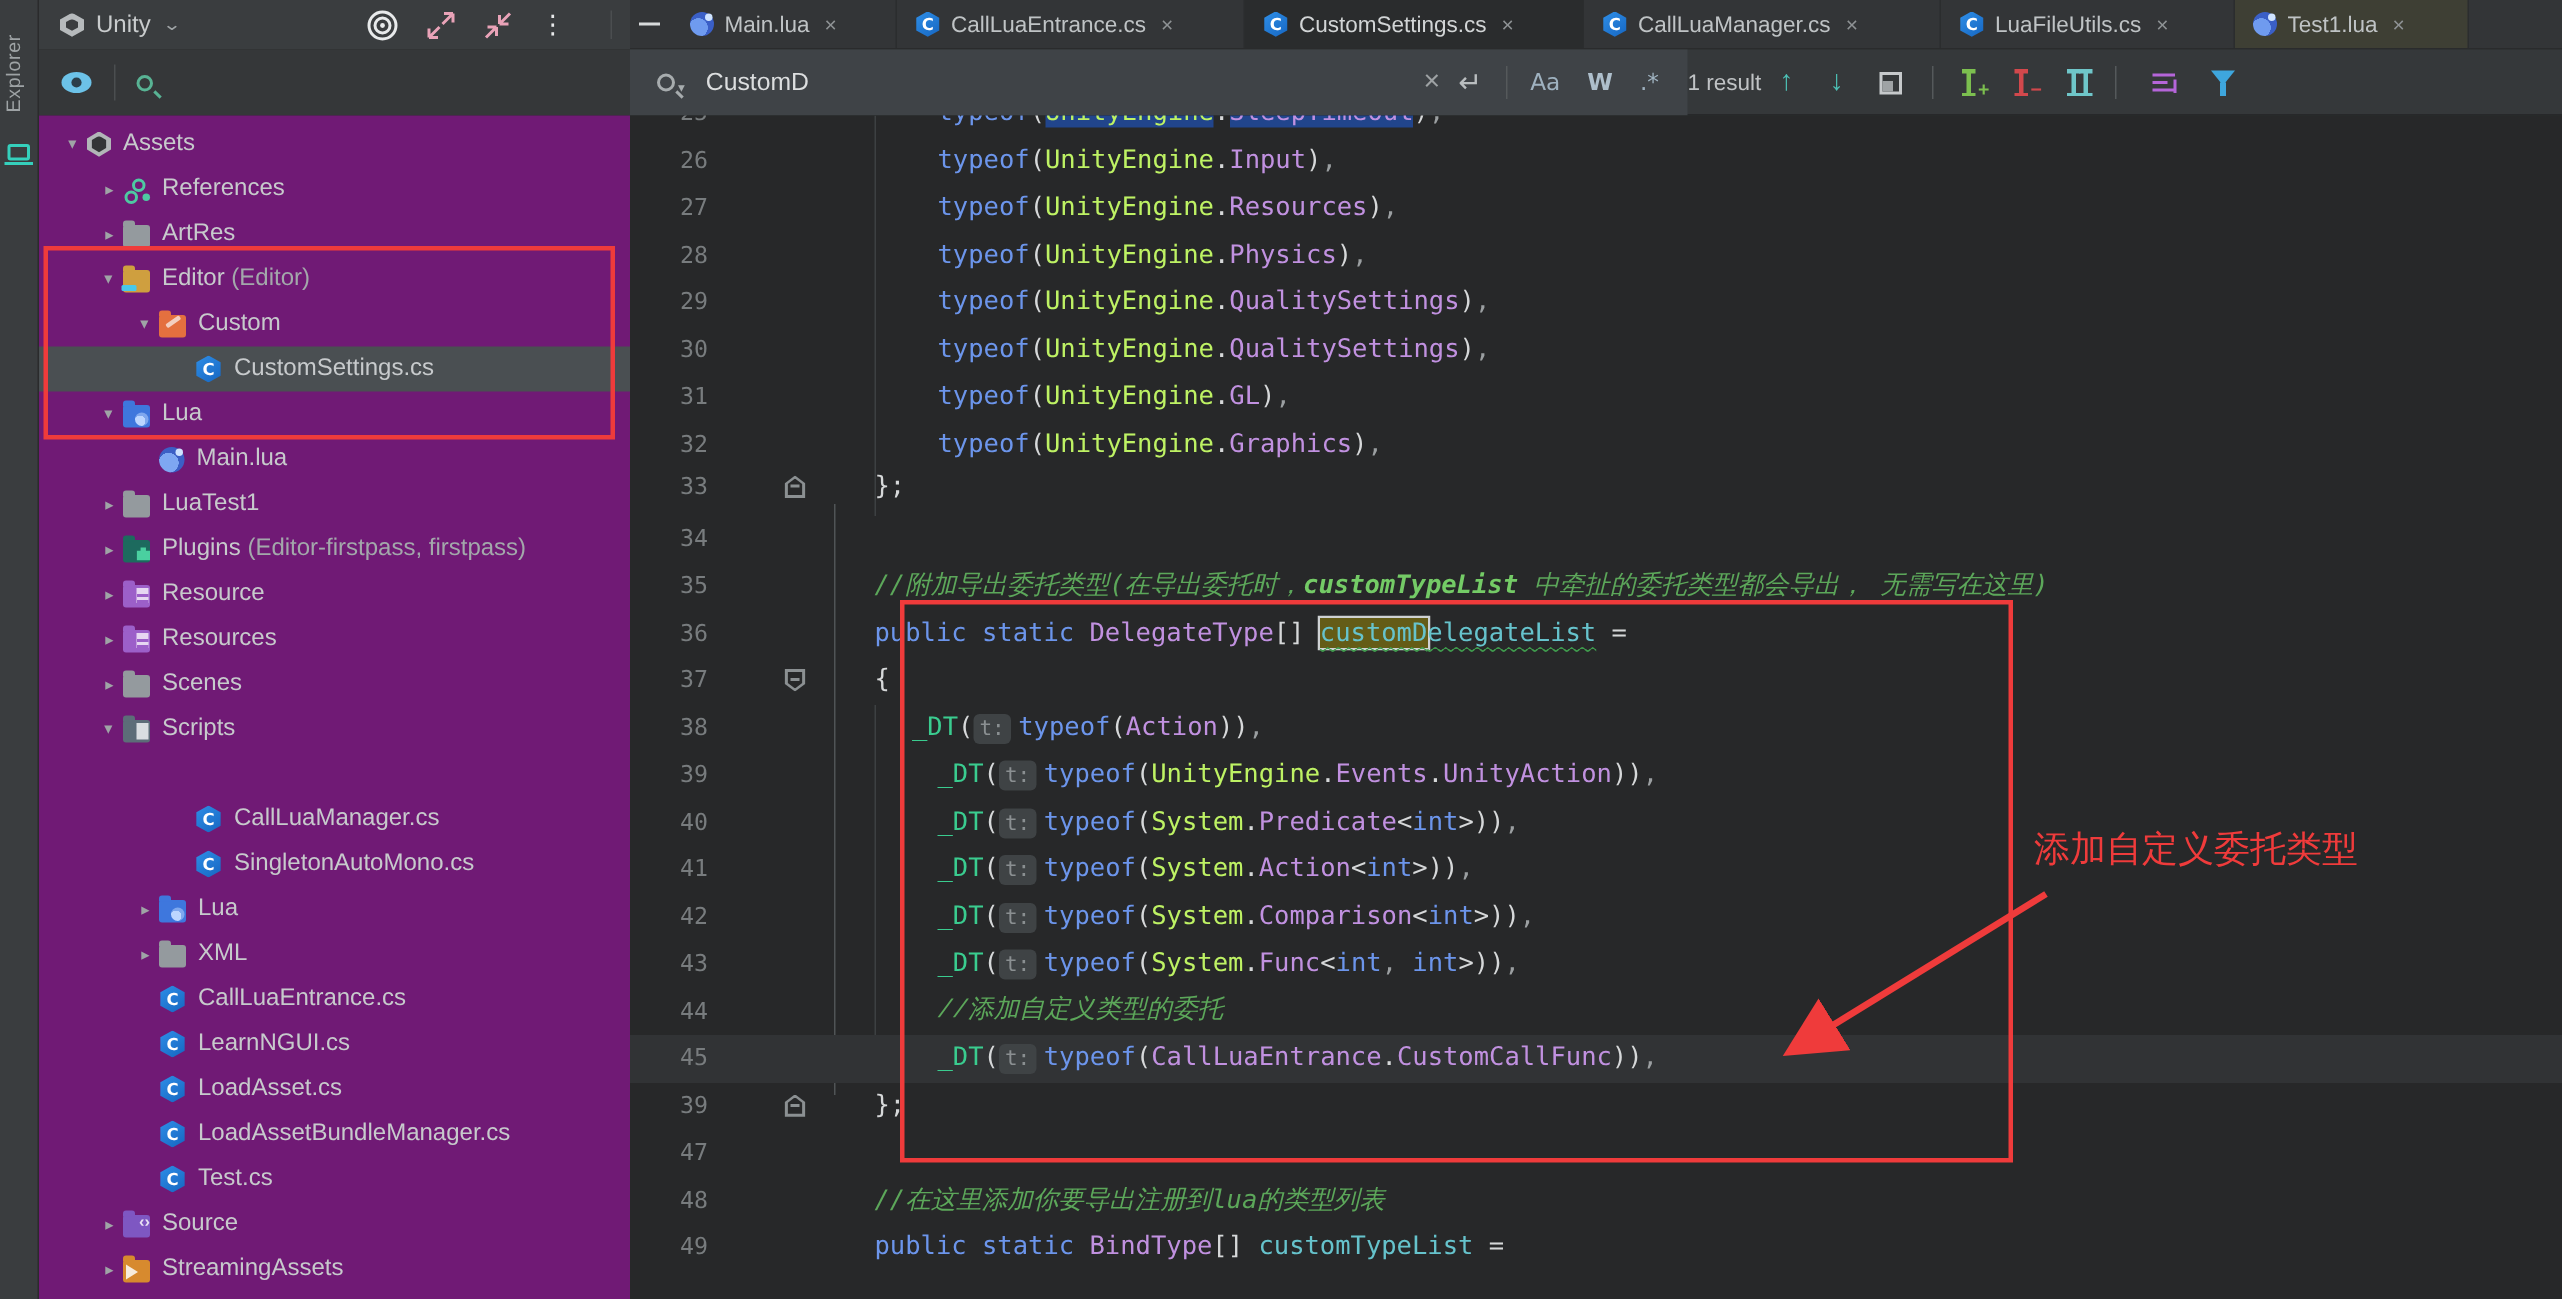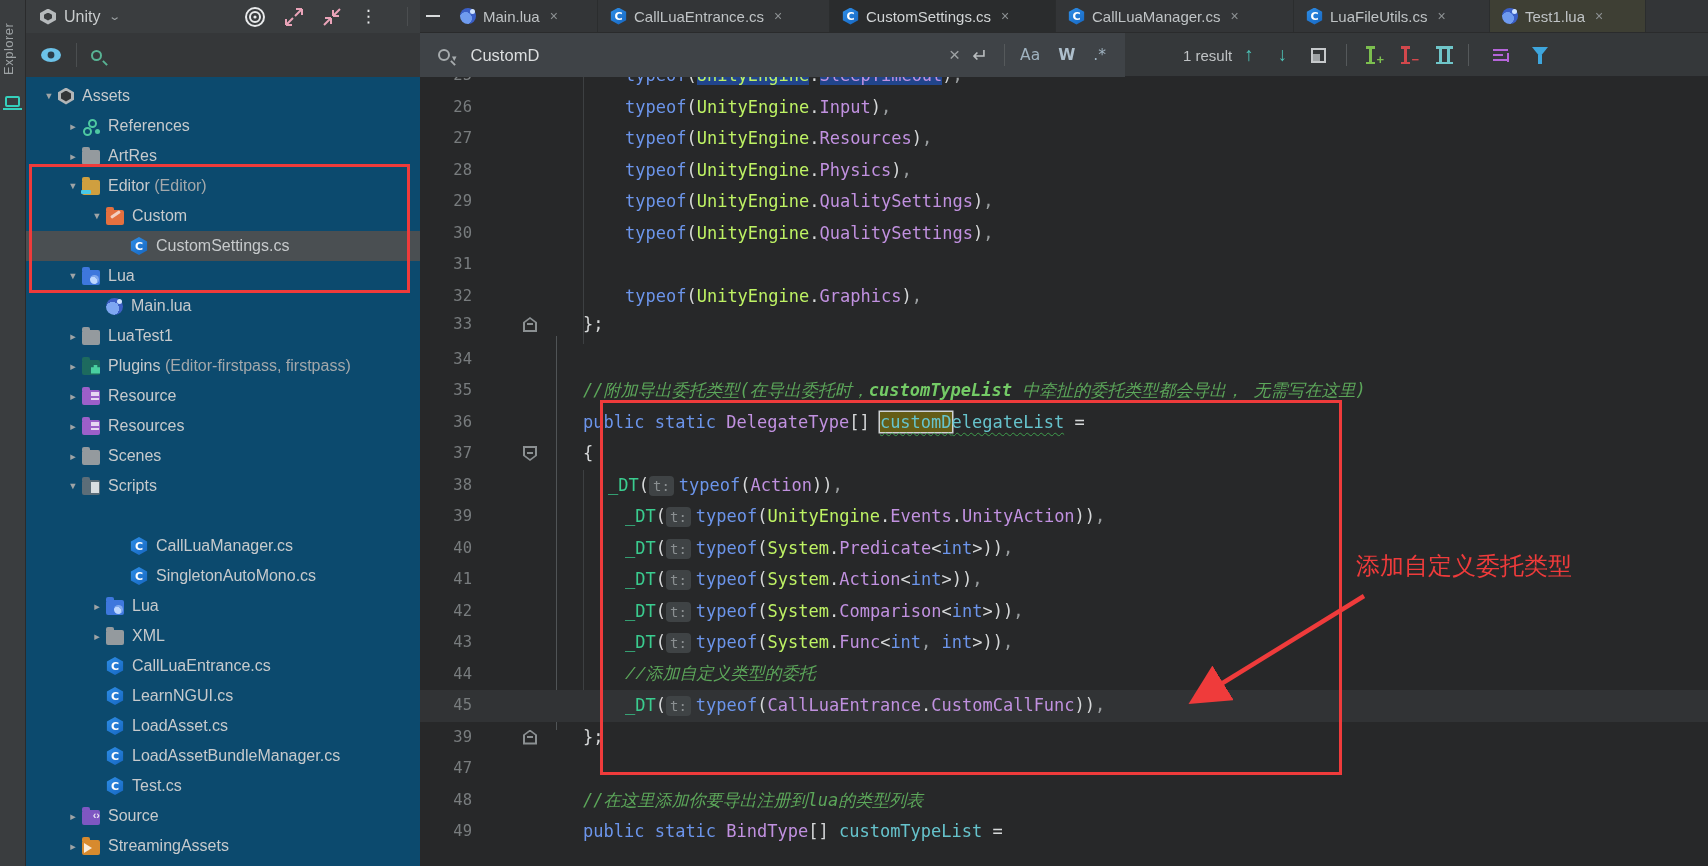--- a/index.html
+++ b/index.html
@@ -45,21 +45,21 @@
   .mag{position:relative;width:12px;height:12px;border:2px solid #a7acae;border-radius:50%;margin-left:18px;flex:none;}
   .mag::after{content:"";position:absolute;left:10px;top:11px;width:6px;height:2px;background:#a7acae;transform:rotate(45deg);}
   .mag-chev{color:#a7acae;font-size:9px;margin:6px 0 0 2px;}
   #search-query{color:#dcdedf;font-size:16.5px;margin-left:14px;flex:1;}
   .sf-right{display:flex;align-items:center;gap:0;margin-right:10px;}
   .sf-x{color:#9ea2a4;font-size:19px;padding:0 10px;}
   .sf-enter{color:#b9bdbf;font-size:19px;padding:0 10px 0 2px;}
   .sf-sep{width:1px;height:22px;background:#55595b;margin:0 6px;}
   .sf-toggle{color:#9fb2c0;font-size:15.5px;padding:0 9px;font-family:"DejaVu Sans",sans-serif;}
   #search-tools{position:absolute;left:705px;top:0;right:0;height:44px;display:flex;align-items:center;}
-  #result-count{color:#c0c3c5;font-size:15px;margin-left:58px;white-space:nowrap;}
+  #result-count{color:#c0c3c5;font-size:15px;white-space:nowrap;}
   .nav-arrow{color:#4cc0b5;font-size:19px;padding:0 12px;}
   .sq-icon{position:relative;width:15px;height:15px;border:2px solid #c6c9cb;margin:0 12px;}
   .sq-icon::after{content:"";position:absolute;left:0px;bottom:0px;width:7px;height:7px;background:#9fa3a5;}
   .tool-sep{width:1px;height:22px;background:#55595b;margin:0 8px;}
   .ibeam{position:relative;width:15px;height:18px;margin:0 10px;flex:none;}
   .ibeam .bar{position:absolute;left:4px;top:0;width:3px;height:18px;}
   .ibeam .bar::before,.ibeam .bar::after{content:"";position:absolute;left:-3px;width:9px;height:2.5px;background:inherit;}
   .ibeam .bar::before{top:0}.ibeam .bar::after{bottom:0}
   .ibeam .sign{position:absolute;right:-4px;bottom:-3px;font-size:13px;font-weight:bold;}
   .ibeam.green .bar{background:#7cbf4f}.ibeam.green .sign{color:#7cbf4f}
@@ -74,21 +74,21 @@
   .funnel{position:relative;width:0;height:0;margin:0 12px 6px 12px;border-left:8px solid transparent;border-right:8px solid transparent;border-top:10px solid #3ea6dd;}
   .funnel::after{content:"";position:absolute;left:-2px;top:-2px;width:4px;height:9px;background:#3ea6dd;}
 
   
   #panel-toolbar{position:absolute;left:26px;top:33px;width:394px;height:44px;background:#353739;display:flex;align-items:center;}
   .eye-icon{margin-left:14px;}
   .pt-sep{width:1px;height:24px;background:#4b4e50;margin:0 14px;}
   .mag2{position:relative;width:11px;height:11px;border:2px solid #58b394;border-radius:50%;}
   .mag2::after{content:"";position:absolute;left:9px;top:10px;width:6px;height:2px;background:#58b394;transform:rotate(45deg);}
 
-  #tree{position:absolute;left:26px;top:77px;width:394px;height:789px;background:#0c4a6e;overflow:hidden;}
+  #tree{position:absolute;left:26px;top:77px;width:394px;height:789px;background:#701a75;overflow:hidden;}
   .trow{position:absolute;left:0;width:394px;height:30px;display:flex;align-items:center;cursor:default;}
   .trow.selected{background:#4a4f52;}
   .trow .chev{width:18px;flex:none;color:#9fa4a6;font-size:11px;text-align:center;}
   .trow .chev.open{transform:rotate(90deg);}
   .trow .lbl{color:#c7cacc;font-size:16px;margin-left:8px;white-space:nowrap;}
   .trow .sfx{color:#a3a8ab;font-size:16px;white-space:pre;}
   .ticon{width:18px;height:15px;flex:none;position:relative;}
   .ticon.folder,.ticon.folder-editor,.ticon.folder-custom,.ticon.folder-lua,.ticon.folder-plugins,
   .ticon.folder-resource,.ticon.folder-scripts,.ticon.folder-source,.ticon.folder-streaming{border-radius:2px;margin-top:2px;}
   .ticon.folder::before,.ticon.folder-editor::before,.ticon.folder-custom::before,.ticon.folder-lua::before,
@@ -413,21 +413,21 @@
   <div id="editor">
     <div class="guide" id="guide1" style="left: 163px; top: 0px; height: 266.5px;"></div>
     <div class="guide" id="guide2" style="left: 163px; top: 392.5px; height: 252px;"></div>
     <div class="foldline" id="foldline" style="top: 259px; height: 393.5px;"></div>
   <div class="code-row" style="top: -17px;"><span class="gutter-num">25</span><span class="code-text" style="left: 205px;"><span class="tk-kw">typeof</span><span class="tk-pn">(</span><span class="tk-ns tk-sel">UnityEngine</span><span class="tk-pn">.</span><span class="tk-ty tk-sel">SleepTimeout</span><span class="tk-pn">)</span><span class="tk-pr">,</span></span></div>
       <div class="code-row" style="top: 14.5px;"><span class="gutter-num">26</span><span class="code-text" style="left: 205px;"><span class="tk-kw">typeof</span><span class="tk-pn">(</span><span class="tk-ns">UnityEngine</span><span class="tk-pn">.</span><span class="tk-ty">Input</span><span class="tk-pn">)</span><span class="tk-pr">,</span></span></div>
       <div class="code-row" style="top: 46px;"><span class="gutter-num">27</span><span class="code-text" style="left: 205px;"><span class="tk-kw">typeof</span><span class="tk-pn">(</span><span class="tk-ns">UnityEngine</span><span class="tk-pn">.</span><span class="tk-ty">Resources</span><span class="tk-pn">)</span><span class="tk-pr">,</span></span></div>
       <div class="code-row" style="top: 77.5px;"><span class="gutter-num">28</span><span class="code-text" style="left: 205px;"><span class="tk-kw">typeof</span><span class="tk-pn">(</span><span class="tk-ns">UnityEngine</span><span class="tk-pn">.</span><span class="tk-ty">Physics</span><span class="tk-pn">)</span><span class="tk-pr">,</span></span></div>
       <div class="code-row" style="top: 109px;"><span class="gutter-num">29</span><span class="code-text" style="left: 205px;"><span class="tk-kw">typeof</span><span class="tk-pn">(</span><span class="tk-ns">UnityEngine</span><span class="tk-pn">.</span><span class="tk-ty">QualitySettings</span><span class="tk-pn">)</span><span class="tk-pr">,</span></span></div>
       <div class="code-row" style="top: 140.5px;"><span class="gutter-num">30</span><span class="code-text" style="left: 205px;"><span class="tk-kw">typeof</span><span class="tk-pn">(</span><span class="tk-ns">UnityEngine</span><span class="tk-pn">.</span><span class="tk-ty">QualitySettings</span><span class="tk-pn">)</span><span class="tk-pr">,</span></span></div>
-      <div class="code-row" style="top: 172px;"><span class="gutter-num">31</span></div>
+      <div class="code-row" style="top: 172px;"><span class="gutter-num">31</span><span class="code-text" style="left: 205px;"><span class="tk-kw">typeof</span><span class="tk-pn">(</span><span class="tk-ns">UnityEngine</span><span class="tk-pn">.</span><span class="tk-ty">GL</span><span class="tk-pn">)</span><span class="tk-pr">,</span></span></div>
       <div class="code-row" style="top: 203.5px;"><span class="gutter-num">32</span><span class="code-text" style="left: 205px;"><span class="tk-kw">typeof</span><span class="tk-pn">(</span><span class="tk-ns">UnityEngine</span><span class="tk-pn">.</span><span class="tk-ty">Graphics</span><span class="tk-pn">)</span><span class="tk-pr">,</span></span></div>
       <div class="code-row" style="top: 232px;"><span class="gutter-num">33</span><span class="fold-marker up"><span class="outer"></span><span class="inner"></span><span class="dash"></span></span><span class="code-text" style="left: 163px;"><span class="tk-pn">};</span></span></div>
       <div class="code-row" style="top: 266.5px;"><span class="gutter-num">34</span><span class="code-text" style="left: 163px;"></span></div>
       <div class="code-row" style="top: 298px;"><span class="gutter-num">35</span><span class="code-text" style="left: 163px;"><span class="tk-cm">//附加导出委托类型(在导出委托时，</span><span class="tk-cmb">customTypeList</span><span class="tk-cm"> 中牵扯的委托类型都会导出， 无需写在这里)</span></span></div>
       <div class="code-row" style="top: 329.5px;"><span class="gutter-num">36</span><span class="code-text" style="left: 163px;"><span class="tk-kw">public</span><span class="tk-pn"> </span><span class="tk-kw">static</span><span class="tk-pn"> </span><span class="tk-ty">DelegateType</span><span class="tk-pn">[] </span><span class="tk-idm">customD</span><span class="tk-idw">elegateList</span><span class="tk-pn"> =</span></span></div>
       <div class="code-row" style="top: 361px;"><span class="gutter-num">37</span><span class="fold-marker down"><span class="outer"></span><span class="inner"></span><span class="dash"></span></span><span class="code-text" style="left: 163px;"><span class="tk-pn">{</span></span></div>
       <div class="code-row" style="top: 392.5px;"><span class="gutter-num">38</span><span class="code-text" style="left: 188px;"><span class="tk-m">_DT</span><span class="tk-pn">(</span><span class="tk-hint">t:</span><span class="tk-kw">typeof</span><span class="tk-pn">(</span><span class="tk-ty">Action</span><span class="tk-pn">))</span><span class="tk-pr">,</span></span></div>
       <div class="code-row" style="top: 424px;"><span class="gutter-num">39</span><span class="code-text" style="left: 205px;"><span class="tk-m">_DT</span><span class="tk-pn">(</span><span class="tk-hint">t:</span><span class="tk-kw">typeof</span><span class="tk-pn">(</span><span class="tk-ns">UnityEngine</span><span class="tk-pn">.</span><span class="tk-ty">Events</span><span class="tk-pn">.</span><span class="tk-ty">UnityAction</span><span class="tk-pn">))</span><span class="tk-pr">,</span></span></div>
       <div class="code-row" style="top: 455.5px;"><span class="gutter-num">40</span><span class="code-text" style="left: 205px;"><span class="tk-m">_DT</span><span class="tk-pn">(</span><span class="tk-hint">t:</span><span class="tk-kw">typeof</span><span class="tk-pn">(</span><span class="tk-ns">System</span><span class="tk-pn">.</span><span class="tk-ty">Predicate</span><span class="tk-pn">&lt;</span><span class="tk-kw">int</span><span class="tk-pn">&gt;))</span><span class="tk-pr">,</span></span></div>
       <div class="code-row" style="top: 487px;"><span class="gutter-num">41</span><span class="code-text" style="left: 205px;"><span class="tk-m">_DT</span><span class="tk-pn">(</span><span class="tk-hint">t:</span><span class="tk-kw">typeof</span><span class="tk-pn">(</span><span class="tk-ns">System</span><span class="tk-pn">.</span><span class="tk-ty">Action</span><span class="tk-pn">&lt;</span><span class="tk-kw">int</span><span class="tk-pn">&gt;))</span><span class="tk-pr">,</span></span></div>

